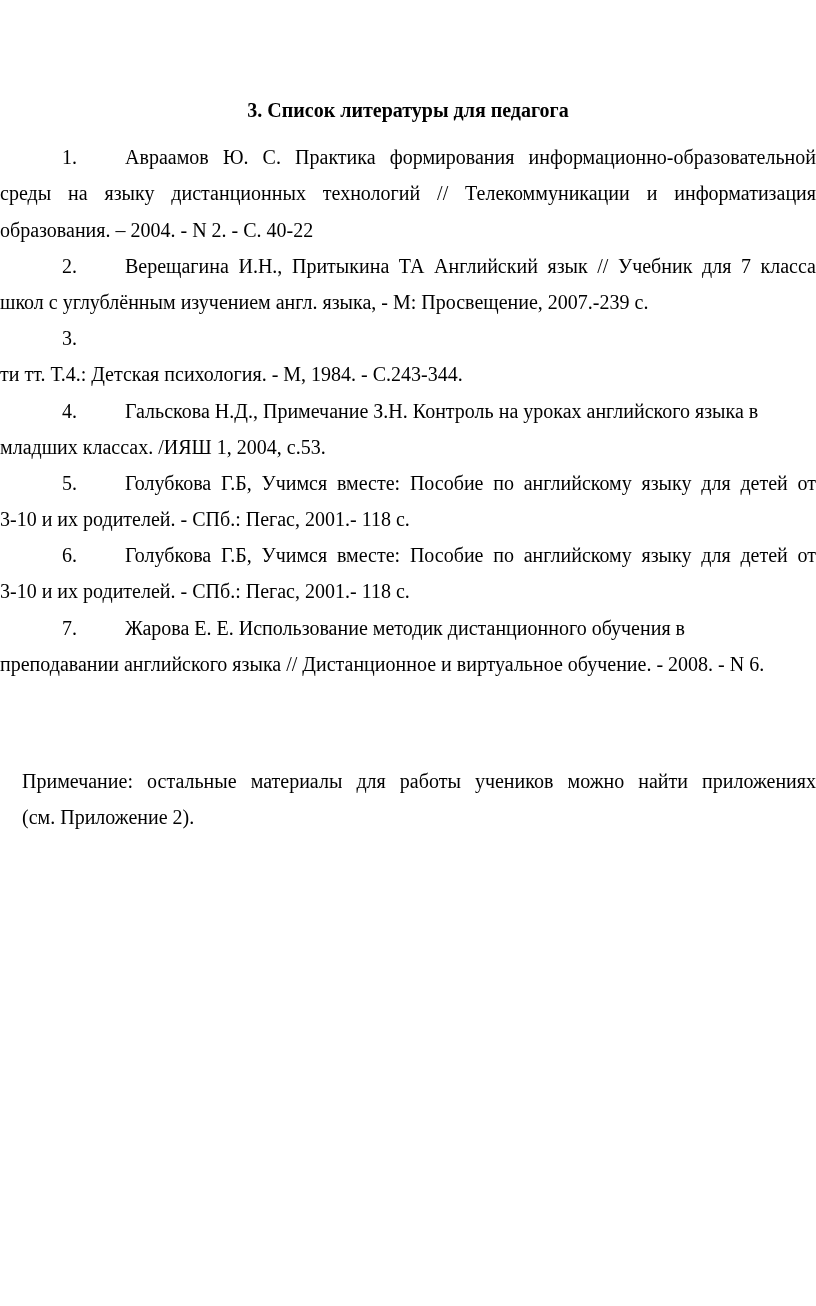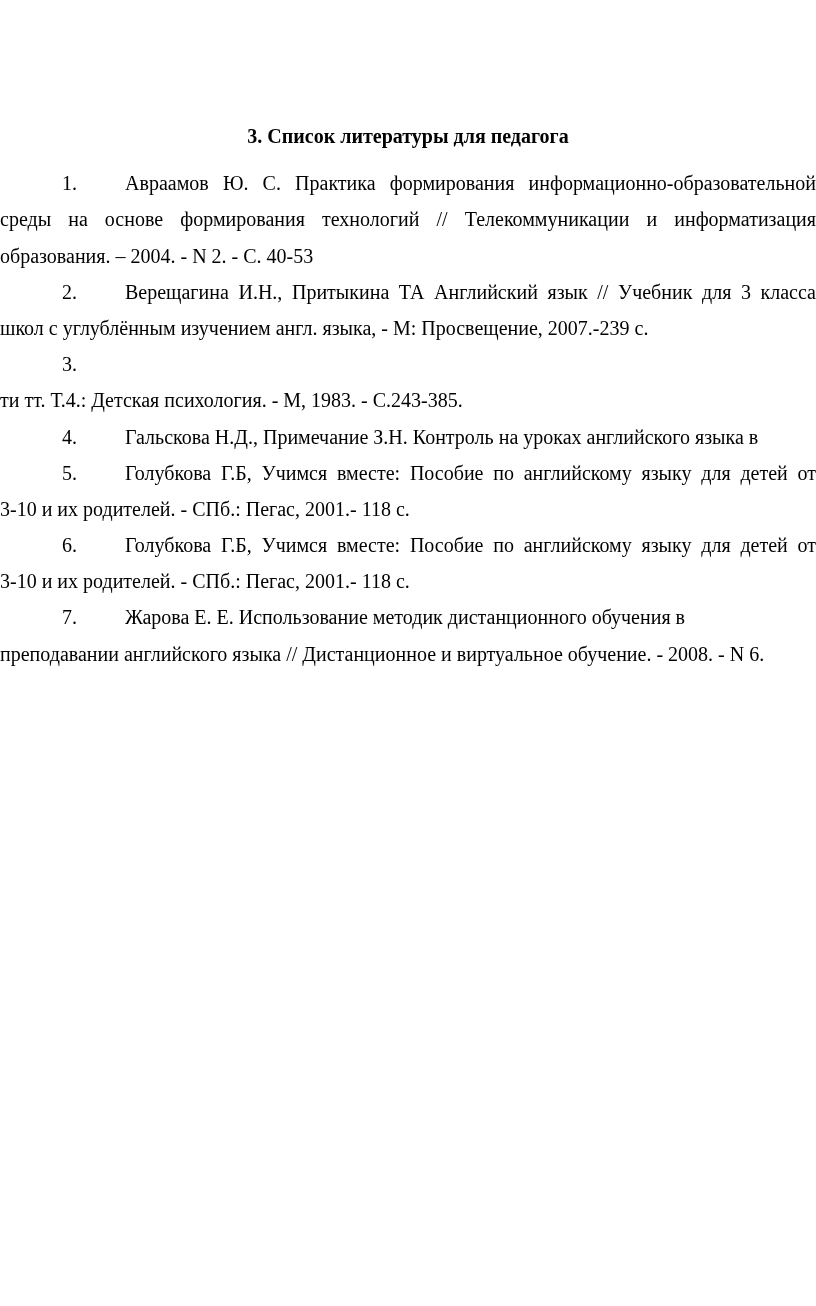--- a/index.html
+++ b/index.html
@@ -6,21 +6,21 @@
   .page {
     position: relative;
     width: 816px;
     height: 1306px;
     background: #ffffff;
     color: #000000;
     font-family: "Liberation Serif", "DejaVu Serif", serif;
     font-size: 20px;
     overflow: hidden;
   }
-  .doc { padding-top: 118px; }
+  .doc { padding-top: 92px; }
   .title {
     text-align: center;
     font-weight: bold;
     line-height: 36.2px;
     height: 36.2px;
     margin-bottom: 11px;
   }
   .line {
     line-height: 36.2px;
     height: 36.2px;
@@ -44,52 +44,57 @@
 
 <div class="page">
   <div class="doc">
 
     <div class="title">3. Список литературы для педагога</div>
 
     <div class="line first">
       <span class="num">1.</span>
       <span class="rest stretch">Авраамов Ю. С. Практика формирования информационно-образовательной</span>
     </div>
-    <div class="line stretch">среды на основе формирования технологий // Телекоммуникации и информатизация</div>
-    <div class="line">образования. – 2004. - N 2. - С. 40-53</div>
+    <div class="line stretch">среды на языку дистанционных технологий // Телекоммуникации и информатизация</div>
+    <div class="line">образования. – 2004. - N 2. - С. 40-22</div>
 
     <div class="line first">
       <span class="num">2.</span>
-      <span class="rest stretch">Верещагина И.Н., Притыкина ТА Английский язык // Учебник для 3 класса</span>
+      <span class="rest stretch">Верещагина И.Н., Притыкина ТА Английский язык // Учебник для 7 класса</span>
     </div>
     <div class="line">школ с углублённым изучением англ. языка, - М: Просвещение, 2007.-239 с.</div>
 
     <div class="line first">
       <span class="num">3.</span>
     </div>
-    <div class="line">ти тт. Т.4.: Детская психология. - М, 1983. - С.243-385.</div>
+    <div class="line">ти тт. Т.4.: Детская психология. - М, 1984. - С.243-344.</div>
 
     <div class="line first">
       <span class="num">4.</span>
       <span class="rest">Гальскова Н.Д., Примечание З.Н. Контроль на уроках английского языка в</span>
     </div>
+    <div class="line">младших классах. /ИЯШ 1, 2004, с.53.</div>
 
     <div class="line first">
       <span class="num">5.</span>
       <span class="rest stretch">Голубкова Г.Б, Учимся вместе: Пособие по английскому языку для детей от</span>
     </div>
     <div class="line">3-10 и их родителей. - СПб.: Пегас, 2001.- 118 с.</div>
 
     <div class="line first">
       <span class="num">6.</span>
       <span class="rest stretch">Голубкова Г.Б, Учимся вместе: Пособие по английскому языку для детей от</span>
     </div>
     <div class="line">3-10 и их родителей. - СПб.: Пегас, 2001.- 118 с.</div>
 
     <div class="line first">
       <span class="num">7.</span>
       <span class="rest">Жарова Е. Е. Использование методик дистанционного обучения в</span>
     </div>
     <div class="line">преподавании английского языка // Дистанционное и виртуальное обучение. - 2008. - N 6.</div>
 
+    <div class="note-block">
+      <div class="line stretch">Примечание: остальные материалы для работы учеников можно найти приложениях</div>
+      <div class="line">(см. Приложение 2).</div>
+    </div>
 
   </div>
 </div>
 
 </body></html>

